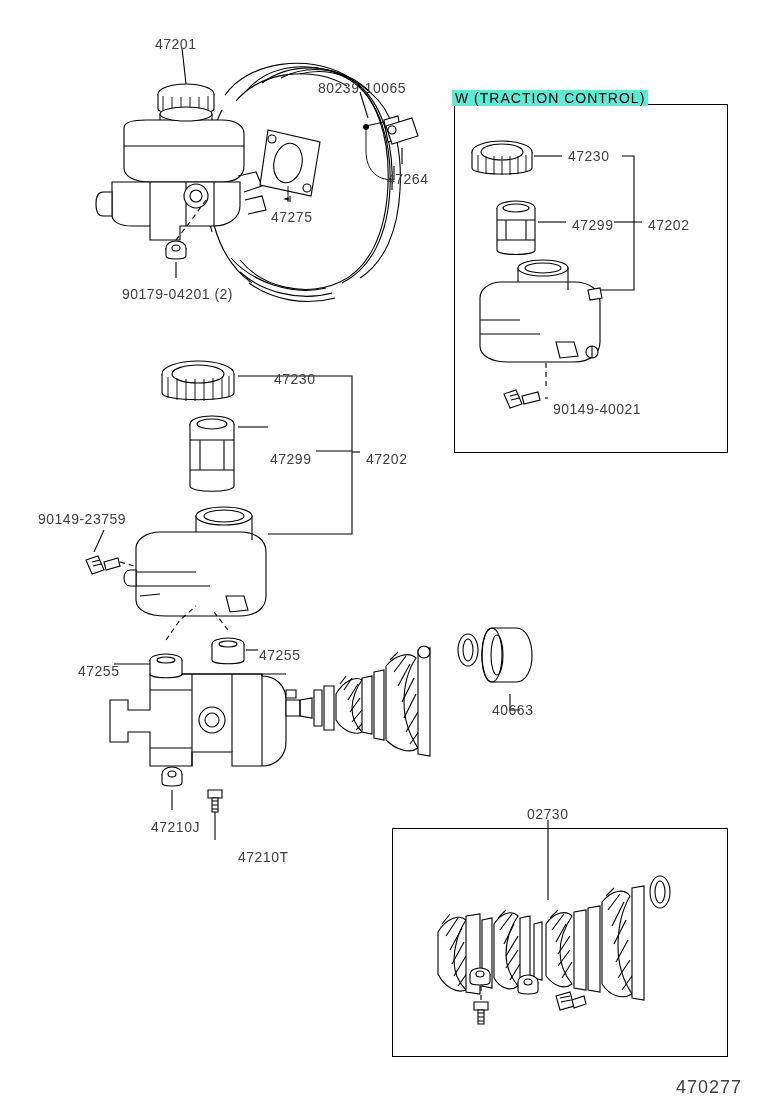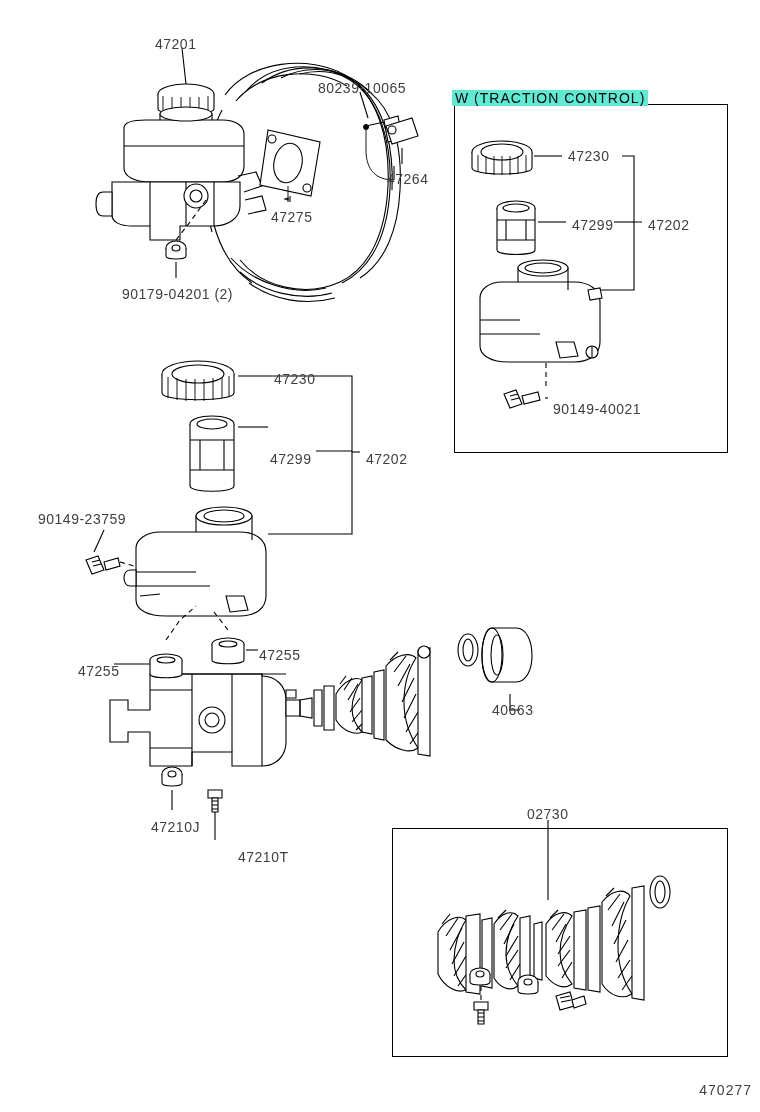--- a/index.html
+++ b/index.html
@@ -35,23 +35,23 @@
     background: #5eead4;
     padding: 0 3px;
   }
   .framebox {
     position: absolute;
     border: 1.5px solid #000000;
     background: transparent;
   }
   .corner-code {
     position: absolute;
-    right: 8px;
+    right: 18px;
     bottom: 14px;
-    font-size: 14px;
+    font-size: 18px;
     letter-spacing: 1px;
   }
   svg.art {
     position: absolute;
     left: 0;
     top: 0;
     width: 760px;
     height: 1112px;
     pointer-events: none;
   }

